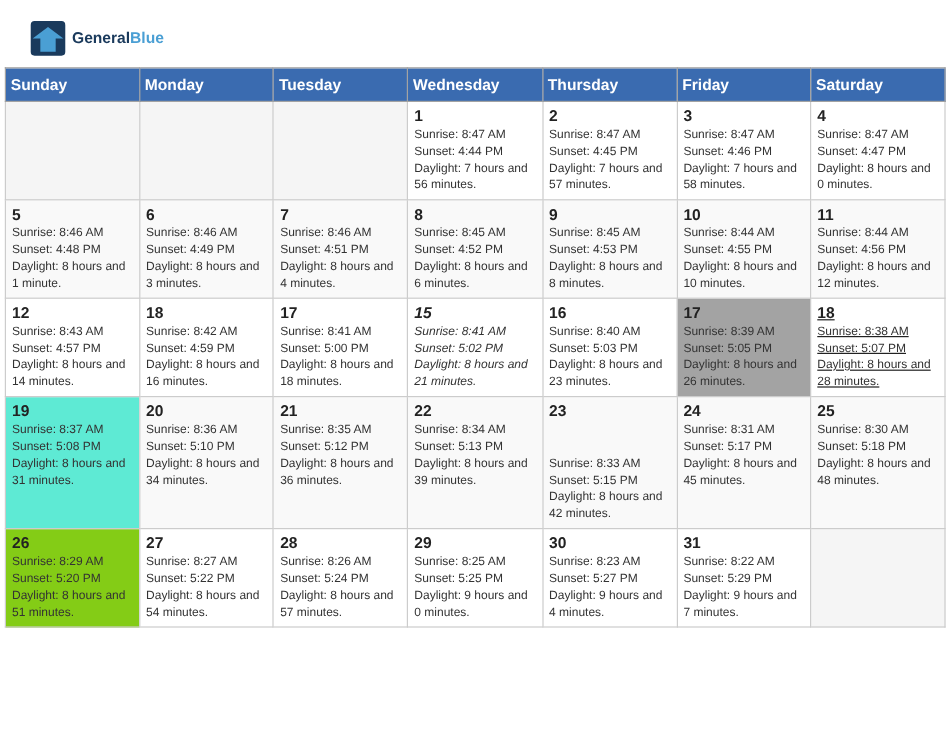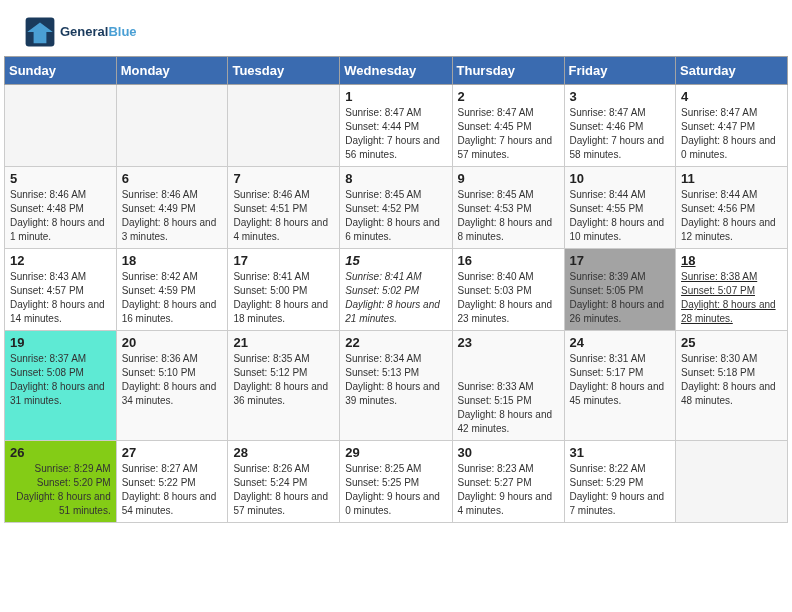--- a/index.html
+++ b/index.html
@@ -284,21 +284,21 @@
           <td style="background: rgb(249, 249, 249);">
             <span class="day-num">25</span>
             <div class="day-info" style="white-space: pre-line;">Sunrise: 8:30 AM
 Sunset: 5:18 PM
 Daylight: 8 hours and 48 minutes.</div>
           </td>
         </tr>
         <tr>
           <td style="background: #84cc16;">
             <span class="day-num">26</span>
-            <div class="day-info" style="white-space: pre-line; text-align: right;">Sunrise: 8:29 AM
+            <div class="day-info" style="white-space: pre-line;">Sunrise: 8:29 AM
 Sunset: 5:20 PM
 Daylight: 8 hours and 51 minutes.</div>
           </td>
           <td style="background: rgb(255, 255, 255);">
             <span class="day-num">27</span>
             <div class="day-info" style="white-space: pre-line;">Sunrise: 8:27 AM
 Sunset: 5:22 PM
 Daylight: 8 hours and 54 minutes.</div>
           </td>
           <td style="background: rgb(255, 255, 255);">

